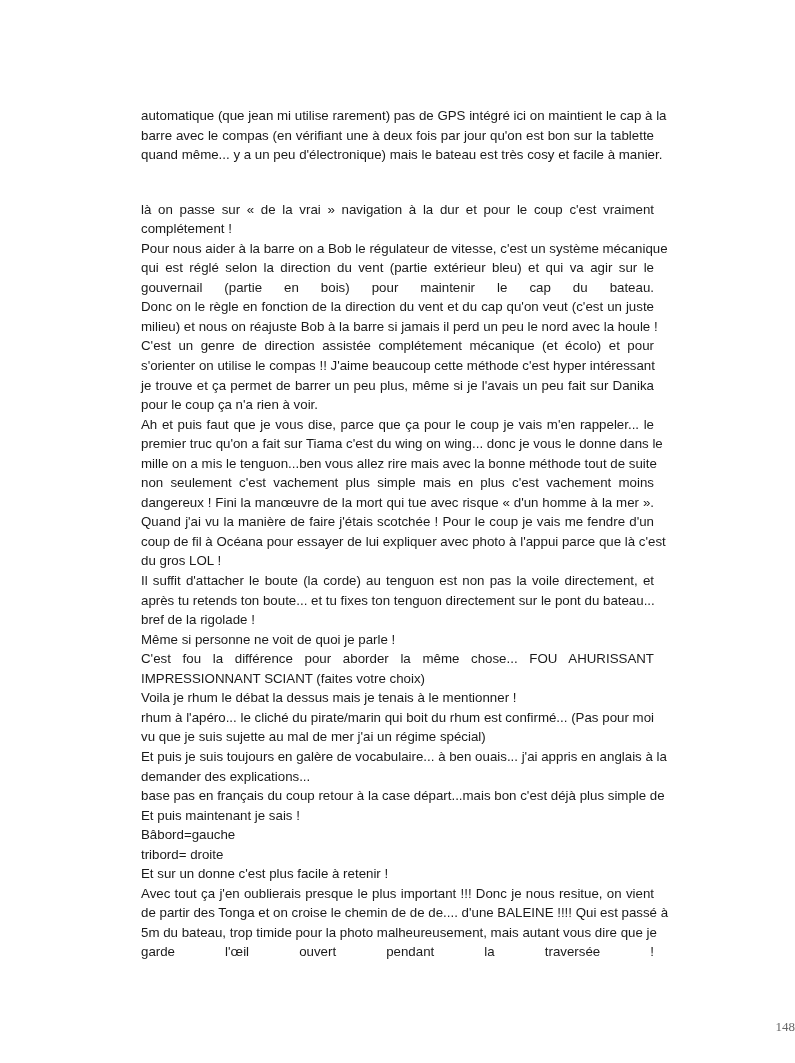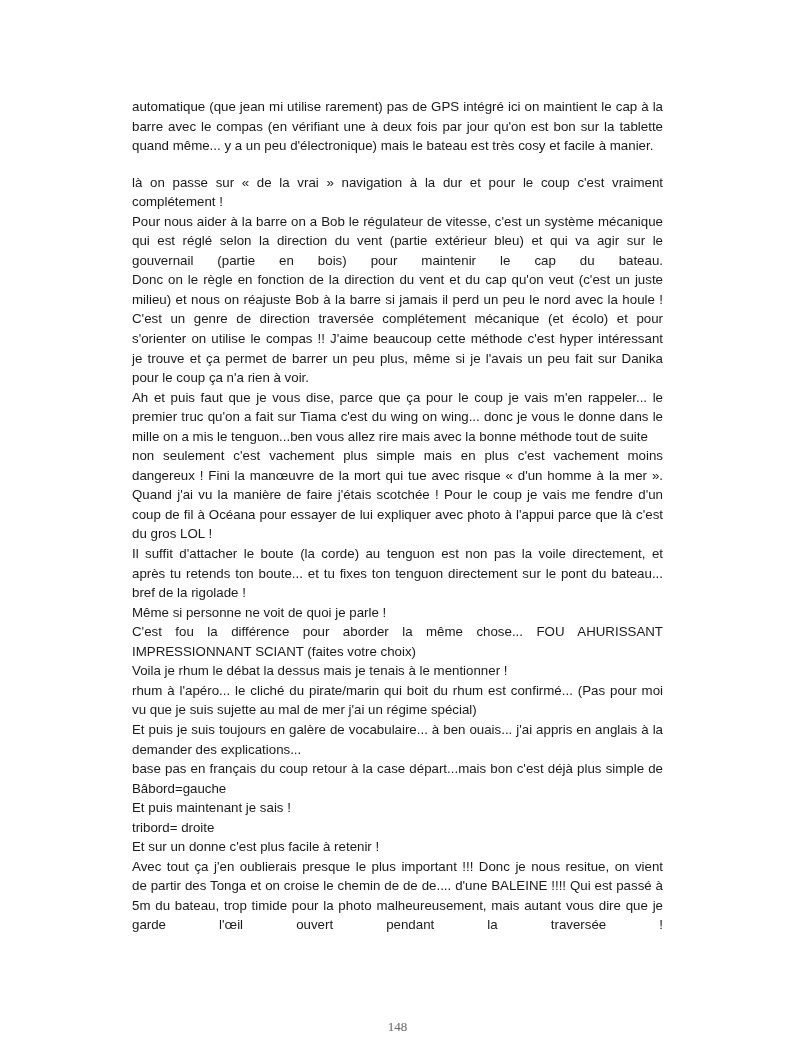--- a/index.html
+++ b/index.html
@@ -1,44 +1,44 @@
 <!DOCTYPE html>
 <html><head>
 <meta charset="utf-8">
 <style>
   html, body { margin:0; padding:0; background:#ffffff; }
   body { width:795px; height:1063px; position:relative; overflow:hidden; }
   .page { position:absolute; left:131px; top:96px; width:533px;
           font-family:"Liberation Sans", sans-serif; font-size:13.3px; color:#1a1a1a; }
-  .para { margin:1px; }
+  .para { margin:10px; }
   .line { display:block; height:19.55px; line-height:19.55px; white-space:nowrap; text-align:justify; text-align-last:justify; }
   .line.last { text-align-last:left; }
   .gap { height:15px; }
-  .pagenum { position:absolute; left:0; width:795px; top:1019px; text-align:center;
+  .pagenum { position:absolute; left:0; width:795px; top:1019px; text-align:right;
              font-family:"Liberation Serif", serif; font-size:13px; color:#666; }
 </style>
 </head>
 <body>
 
 <div class="page">
   <div class="para" id="p1">
       <span class="line">automatique (que jean mi utilise rarement) pas de GPS intégré ici on maintient le cap à la</span>
       <span class="line">barre avec le compas (en vérifiant une à deux fois par jour qu'on est bon sur la tablette</span>
       <span class="line last">quand même... y a un peu d'électronique) mais le bateau est très cosy et facile à manier.</span>
     </div>
   <div class="gap"></div>
   <div class="para" id="p2">
       <span class="line">là on passe sur « de la vrai » navigation à la dur et pour le coup c'est vraiment</span>
       <span class="line last">complétement !</span>
       <span class="line">Pour nous aider à la barre on a Bob le régulateur de vitesse, c'est un système mécanique</span>
       <span class="line">qui est réglé selon la direction du vent (partie extérieur bleu) et qui va agir sur le</span>
       <span class="line">gouvernail (partie en bois) pour maintenir le cap du bateau.</span>
       <span class="line">Donc on le règle en fonction de la direction du vent et du cap qu'on veut (c'est un juste</span>
       <span class="line">milieu) et nous on réajuste Bob à la barre si jamais il perd un peu le nord avec la houle !</span>
-      <span class="line">C'est un genre de direction traversée complétement mécanique (et écolo) et pour</span>
+      <span class="line">C'est un genre de direction assistée complétement mécanique (et écolo) et pour</span>
       <span class="line">s'orienter on utilise le compas !! J'aime beaucoup cette méthode c'est hyper intéressant</span>
       <span class="line">je trouve  et ça permet de barrer un peu plus, même si je l'avais un peu fait sur Danika</span>
       <span class="line last">pour le coup ça n'a rien à voir.</span>
       <span class="line">Ah et puis faut que je vous dise, parce que ça pour le coup je vais m'en rappeler... le</span>
       <span class="line">premier truc qu'on a fait sur Tiama c'est du wing on wing... donc je vous le donne dans le</span>
       <span class="line last">mille on a mis le tenguon...ben vous allez rire mais avec la bonne méthode tout de suite</span>
       <span class="line">non seulement c'est vachement plus simple mais en plus c'est vachement moins</span>
       <span class="line">dangereux ! Fini la manœuvre de la mort qui tue avec risque « d'un homme à la mer ».</span>
       <span class="line">Quand j'ai vu la manière de faire j'étais scotchée ! Pour le coup je vais me fendre d'un</span>
       <span class="line">coup de fil à Océana pour essayer de lui expliquer avec photo à l'appui parce que là c'est</span>
@@ -48,22 +48,22 @@
       <span class="line last">bref de la rigolade !</span>
       <span class="line last">Même si personne ne voit de quoi je parle !</span>
       <span class="line">C'est fou la différence pour aborder la même chose... FOU AHURISSANT</span>
       <span class="line last">IMPRESSIONNANT SCIANT (faites votre choix)</span>
       <span class="line last">Voila je rhum le débat la dessus mais je tenais à le mentionner !</span>
       <span class="line">rhum à l'apéro... le cliché du pirate/marin qui boit du rhum est confirmé... (Pas pour moi</span>
       <span class="line last">vu que je suis sujette au mal de mer j'ai un régime spécial)</span>
       <span class="line">Et puis je suis toujours en galère de vocabulaire... à ben ouais... j'ai appris en anglais à la</span>
       <span class="line last">demander des explications...</span>
       <span class="line">base pas en français du coup retour à la case départ...mais bon c'est déjà plus simple de</span>
+      <span class="line last">Et puis maintenant je sais !</span>
       <span class="line last">Bâbord=gauche</span>
-      <span class="line last">Et puis maintenant je sais !</span>
       <span class="line last">tribord= droite</span>
       <span class="line last">Et sur un donne c'est plus facile à retenir !</span>
       <span class="line">Avec tout ça j'en oublierais presque le plus important !!! Donc je nous resitue, on vient</span>
       <span class="line">de partir des Tonga et on croise le chemin de de de.... d'une BALEINE !!!! Qui est passé à</span>
       <span class="line">5m du bateau, trop timide pour la photo malheureusement, mais autant vous dire que je</span>
       <span class="line">garde l'œil ouvert pendant la traversée !</span>
     </div>
 </div>
 <div class="pagenum">148</div>
 

